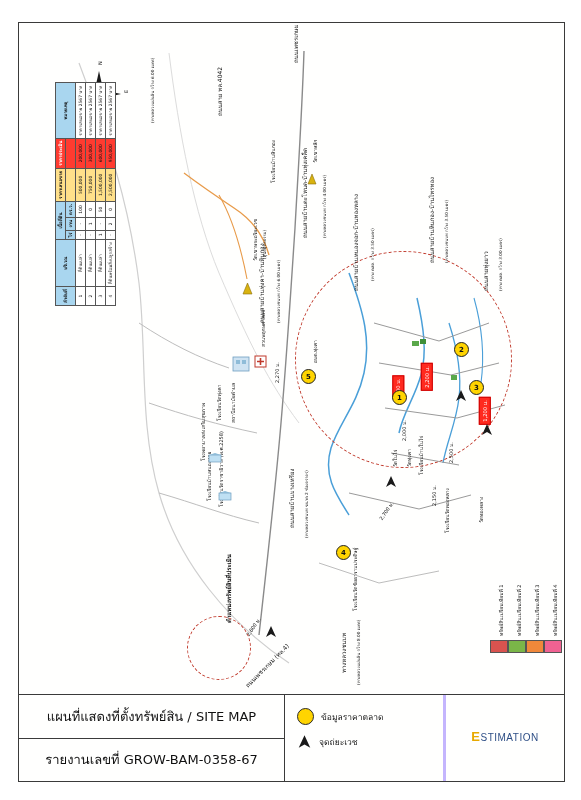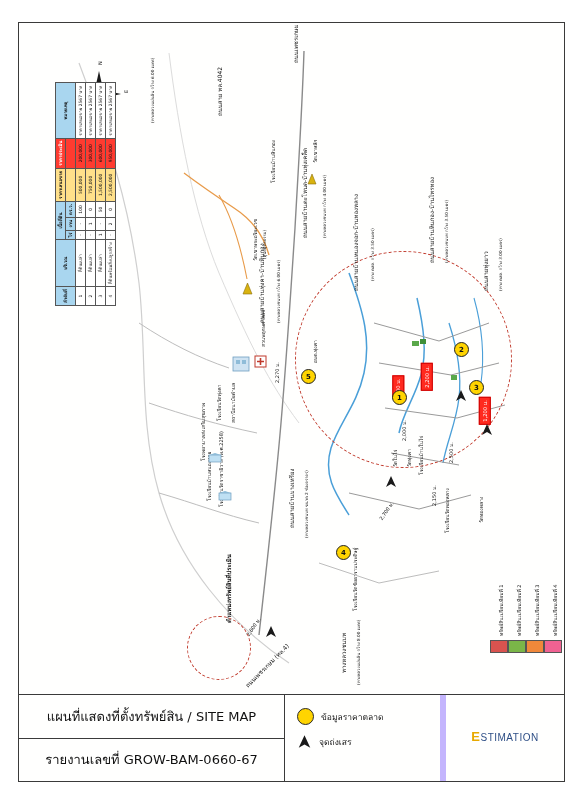--- a/index.html
+++ b/index.html
@@ -5,21 +5,21 @@
   html,body{margin:0;padding:0;background:#ffffff;}
   body{width:581px;height:800px;font-family:"DejaVu Sans",sans-serif;}
   .page{position:relative;width:581px;height:800px;background:#ffffff;overflow:hidden;}
   .sheet{position:absolute;left:18px;top:22px;width:545px;height:758px;border:1px solid #3a3a3a;background:#fffffe;}
   .mapzone{position:absolute;left:0;top:0;right:0;bottom:86px;overflow:hidden;}
   
   .titleblock{position:absolute;left:0;right:0;bottom:0;height:86px;border-top:1px solid #3a3a3a;display:flex;}
   .tb-left{flex:0 0 265px;border-right:1px solid #3a3a3a;display:flex;flex-direction:column;}
   .tb-left .row{flex:1;display:flex;align-items:center;justify-content:center;font-size:13px;color:#111;}
   .tb-left .row.top{border-bottom:1px solid #3a3a3a;}
-  .tb-mid{flex:1;border-right:6px solid #c4b5fd;position:relative;padding:8px 6px;}
+  .tb-mid{flex:1;border-right:3px solid #c4b5fd;position:relative;padding:8px 6px;}
   .legend-row{display:flex;align-items:center;gap:7px;margin:5px 0 9px 6px;}
   .legend-dot{width:15px;height:15px;border-radius:50%;background:#ffd400;border:1.2px solid #2a2a2a;flex:0 0 auto;}
   .legend-txt{font-size:8.5px;color:#111;}
   .legend-photo{width:15px;height:15px;flex:0 0 auto;position:relative;}
   .tb-right{flex:0 0 118px;display:flex;align-items:center;justify-content:center;}
   .logo{text-align:center;line-height:1;}
   .logo .g{font-family:"DejaVu Serif",serif;font-weight:bold;font-size:27px;color:#e8a900;letter-spacing:-1px;}
   .logo .g span.rest{color:#2f4f86;font-size:21px;}
   .logo .sub{font-family:Liberation Sans, sans-serif;font-size:10px;color:#2f4f86;letter-spacing:.5px;margin-top:-3px;}
   .logo .sub b{color:#e8a900;font-size:13px;}
@@ -301,34 +301,34 @@
       <span class="rot tiny" style="left:478px;top:613px;transform:rotate(-90deg)">ทรัพย์สินเปรียบเทียบที่ 1</span>
       <span class="rot tiny" style="left:496px;top:613px;transform:rotate(-90deg)">ทรัพย์สินเปรียบเทียบที่ 2</span>
       <span class="rot tiny" style="left:514px;top:613px;transform:rotate(-90deg)">ทรัพย์สินเปรียบเทียบที่ 3</span>
       <span class="rot tiny" style="left:532px;top:613px;transform:rotate(-90deg)">ทรัพย์สินเปรียบเทียบที่ 4</span>
 
     </div>
 
     <div class="titleblock">
       <div class="tb-left">
         <div class="row top">แผนที่แสดงที่ตั้งทรัพย์สิน / SITE MAP</div>
-        <div class="row">รายงานเลขที่ GROW-BAM-0660-67</div>
+        <div class="row">รายงานเลขที่ GROW-BAM-0358-67</div>
       </div>
       <div class="tb-mid">
         <div class="legend-row">
           <span class="legend-dot"></span>
           <span class="legend-txt">ข้อมูลราคาตลาด</span>
         </div>
         <div class="legend-row">
           <span class="legend-photo">
             <svg width="15" height="15" viewBox="0 0 12 13">
                 <polygon points="6,1 11,12 6,9 1,12" fill="#1a1a1a"></polygon>
               </svg>
           </span>
-          <span class="legend-txt">จุดถ่งเสร</span>
+          <span class="legend-txt">จุดถ่ยะเวช</span>
         </div>
       </div>
       <div class="tb-right">
         <div class="logo">
           <div class="sub"><b>E</b><span>STIMATION</span></div>
         </div>
       </div>
     </div>
 
   </div>

